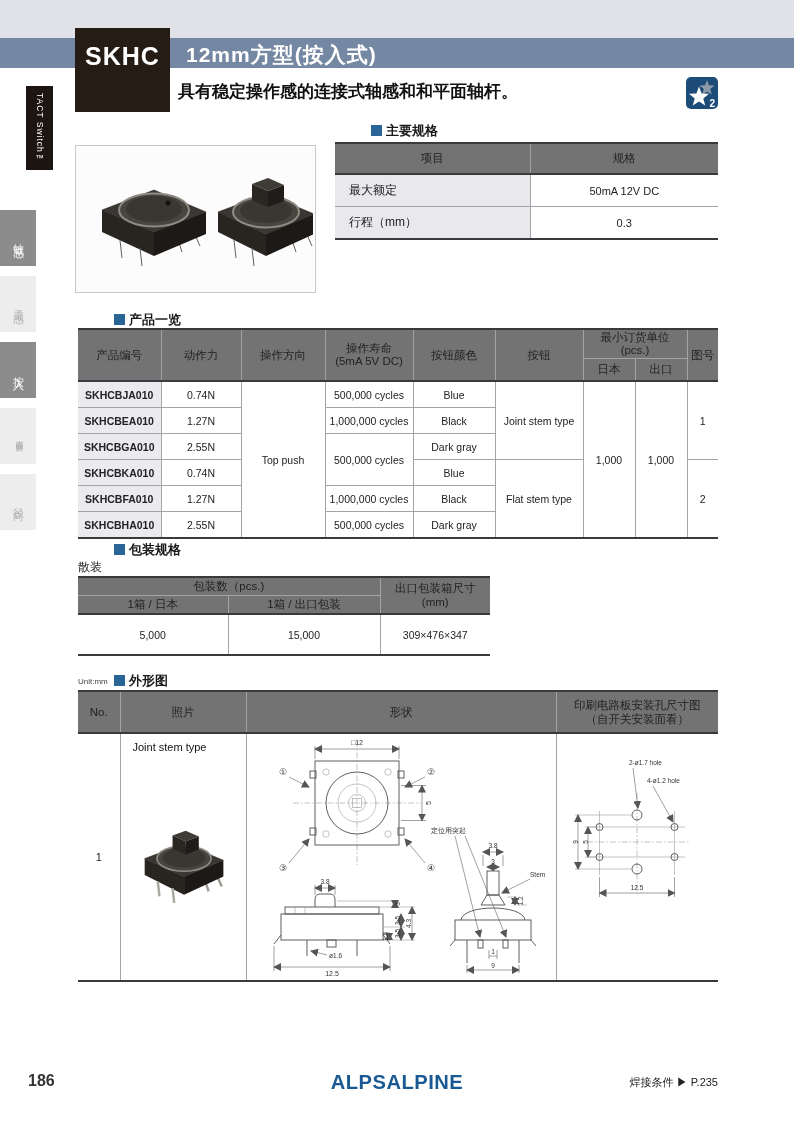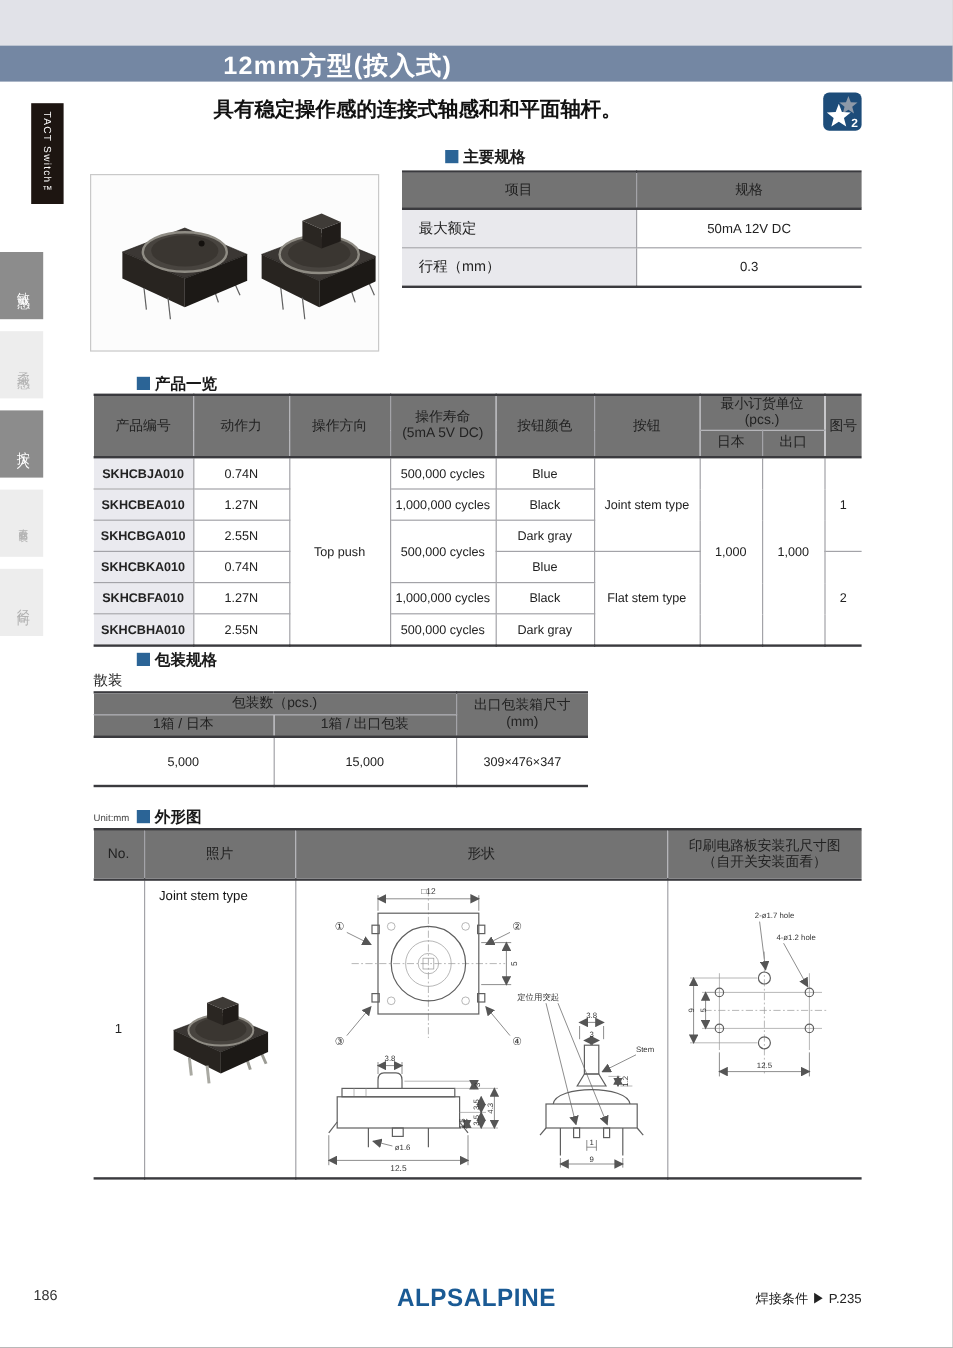--- a/index.html
+++ b/index.html
@@ -72,21 +72,21 @@
   .pack-table { left:78px; top:576px; width:412px; }
   .pack-table th { height:15px; font-size:11px; line-height:1.2; }
   .pack-table td { height:37px; }
   
   .out-table { left:78px; top:690px; width:640px; }
   .out-table th { height:38px; line-height:1.25; }
   .out-table td { height:243px; vertical-align:top; }
   .out-table td.no-cell { vertical-align:middle; font-size:11px; }
   .type-label { text-align:left; font-size:11px; padding:6px 0 0 10px; color:#111; }
   
-  .pagenum { position:absolute; left:28px; top:1072px; font-size:12px; color:#333; }
+  .pagenum { position:absolute; left:28px; top:1072px; font-size:16px; color:#333;font-weight:bold; }
   .logo { position:absolute; left:0; right:0; top:1070px; text-align:center;
     color:#1a5a94; font-weight:bold; font-size:21px; letter-spacing:0.5px; transform:scaleX(0.96); }
   .footlink { position:absolute; left:78px; top:1075px; width:640px; text-align:right; font-size:11px; color:#222; }
   
   svg text { font-family:"Liberation Sans", sans-serif; fill:#333; }
   .d7 { font-size:7px; } .d65 { font-size:6.5px; } .d9 { font-size:9px; }
   .ln  { stroke:#5f5f5f; stroke-width:1; fill:none; }
   .thin{ stroke:#9a9a9a; stroke-width:0.6; fill:none; }
   .dim { stroke:#777; stroke-width:0.7; fill:none; }
   .cl  { stroke:#9a9a9a; stroke-width:0.6; stroke-dasharray:6 2 1.5 2; fill:none; }
@@ -99,20 +99,23 @@
     <marker id="arw" markerWidth="8" markerHeight="8" refX="7" refY="4" orient="auto-start-reverse" markerUnits="userSpaceOnUse">
       <path d="M0,0 L8,4 L0,8 Z" fill="#555"></path>
     </marker>
   </defs>
 </svg>
 
 <div class="page">
 
   <div class="band-gray"></div>
   <div class="band-blue"></div>
+  <div class="model-box">
+    <span>SKHC</span>
+  </div>
   <div class="page-title">12mm方型(按入式)</div>
   <div class="subtitle">具有稳定操作感的连接式轴感和和平面轴杆。</div>
   <div class="badge">
     <svg width="32" height="32" viewBox="0 0 32 32">
       <polygon points="21,3 23,8.3 28.6,8.5 24.2,12 25.7,17.5 21,14.4 16.3,17.5 17.8,12 13.4,8.5 19,8.3" fill="#8d99a8"></polygon>
       <polygon points="13,9.5 15.6,16.4 23,16.8 17.3,21.4 19.2,28.5 13,24.5 6.8,28.5 8.7,21.4 3,16.8 10.4,16.4" fill="#ffffff"></polygon>
     </svg>
     <span class="cnt">2</span>
   </div>
 

